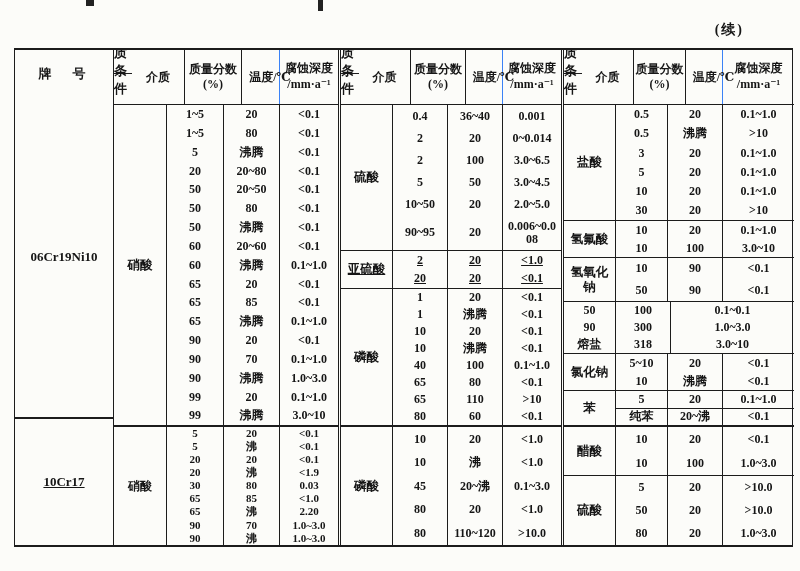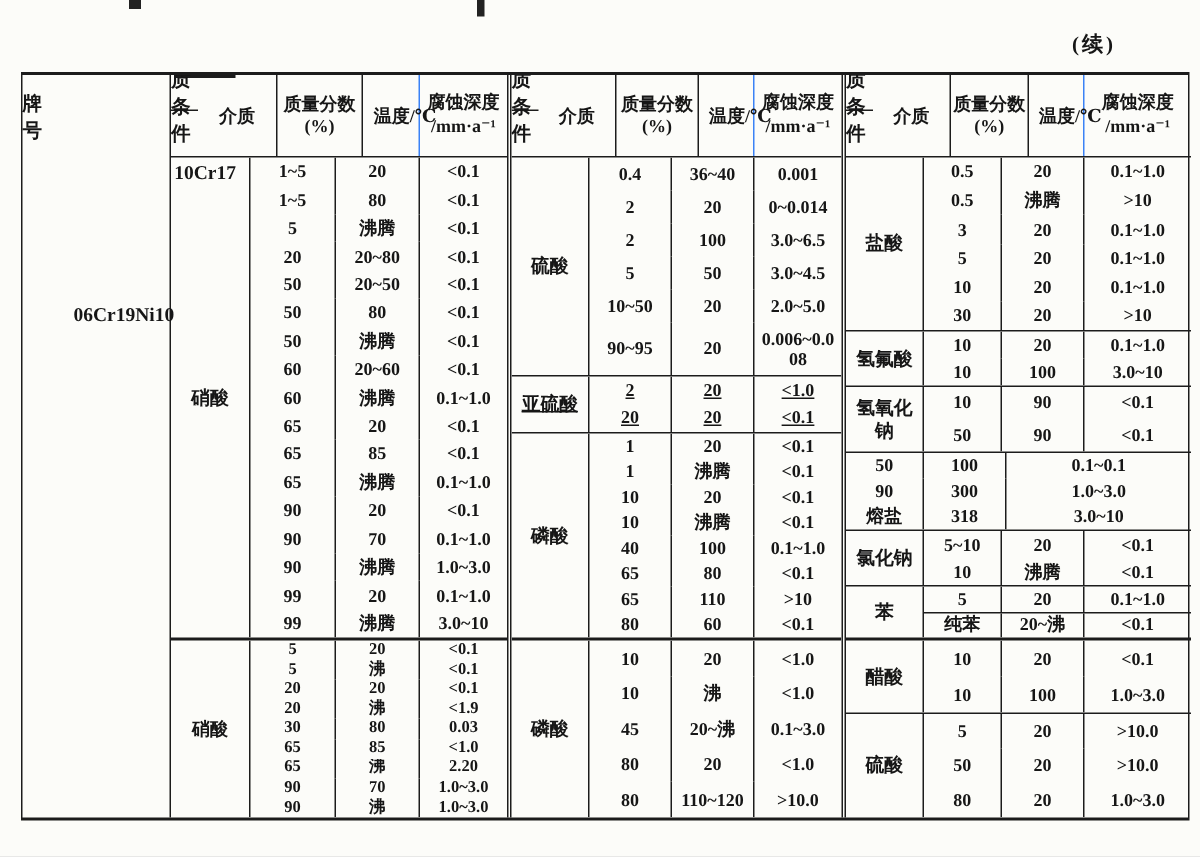--- a/index.html
+++ b/index.html
@@ -3,21 +3,21 @@
 <meta charset="utf-8">
 <style>
   html,body{margin:0;padding:0;background:#d9d9d9;}
   .page{position:relative;width:800px;height:571px;background:#fcfcf9;overflow:hidden;
         font-family:"Liberation Serif","DejaVu Serif",serif;color:#161616;}
   .artifact{position:absolute;background:#222;}
   .continued{position:absolute;top:21px;right:56px;font-size:14px;font-weight:700;letter-spacing:2px;}
   .table{position:absolute;left:14px;top:48px;width:779px;height:499px;box-sizing:border-box;
          border:1px solid #1c1c1c;border-top-width:2px;border-bottom-width:2px;display:flex;}
   .table *{box-sizing:border-box;}
-  .grade-col{width:99px;flex:0 0 99px;display:flex;flex-direction:row;border-right:1px solid #1c1c1c;}
+  .grade-col{width:99px;flex:0 0 99px;display:flex;flex-direction:column;border-right:1px solid #1c1c1c;}
   .grade-header{height:55px;display:flex;align-items:center;justify-content:center;
                 font-size:13px;font-weight:700;letter-spacing:4px;}
   .grade-block{display:flex;align-items:center;justify-content:center;font-size:13px;font-weight:700;flex:0 0 auto;}
   .grade-block.group-start{border-top:2px solid #1c1c1c;}
   .section{display:flex;flex-direction:column;overflow:hidden;}
   .section.dbl{border-left:3px double #1c1c1c;}
   .sec-header{height:55px;flex:0 0 55px;display:flex;border-bottom:1px solid #1c1c1c;}
   .sec-header .left{display:flex;flex-direction:row;border-right:1px solid #3b82f6;}
   .mc-title{height:24px;display:flex;align-items:center;justify-content:center;
             border-bottom:1px solid #1c1c1c;font-size:13px;font-weight:700;letter-spacing:5px;}
@@ -47,21 +47,21 @@
 <body>
 
 <div class="page">
   <div class="artifact" style="left:86px;top:0;width:8px;height:6px;"></div>
   <div class="artifact" style="left:318px;top:0;width:5px;height:11px;"></div>
   <div class="continued">(续)</div>
   <div class="table" id="table-root">
       <div class="grade-col">
         <div class="grade-header">牌　号</div>
         <div class="grade-block" style="height: 320px;">06Cr19Ni10</div>
-        <div class="grade-block group-start" style="height: 128px;">10Cr17</div>
+        <div class="grade-block group-start" style="height: 128px; text-decoration: underline;">10Cr17</div>
       </div>
       <div class="section" style="width: 224px; flex: 0 0 224px;">
         <div class="sec-header">
           <div class="left" style="width: 166px;">
             <div class="mc-title">介 质 条 件</div>
             <div class="sub-row">
               <div class="sub-cell" style="width: 53px;">
                 <div>介质</div>
               </div>
               <div class="sub-cell" style="width: 57px;">

